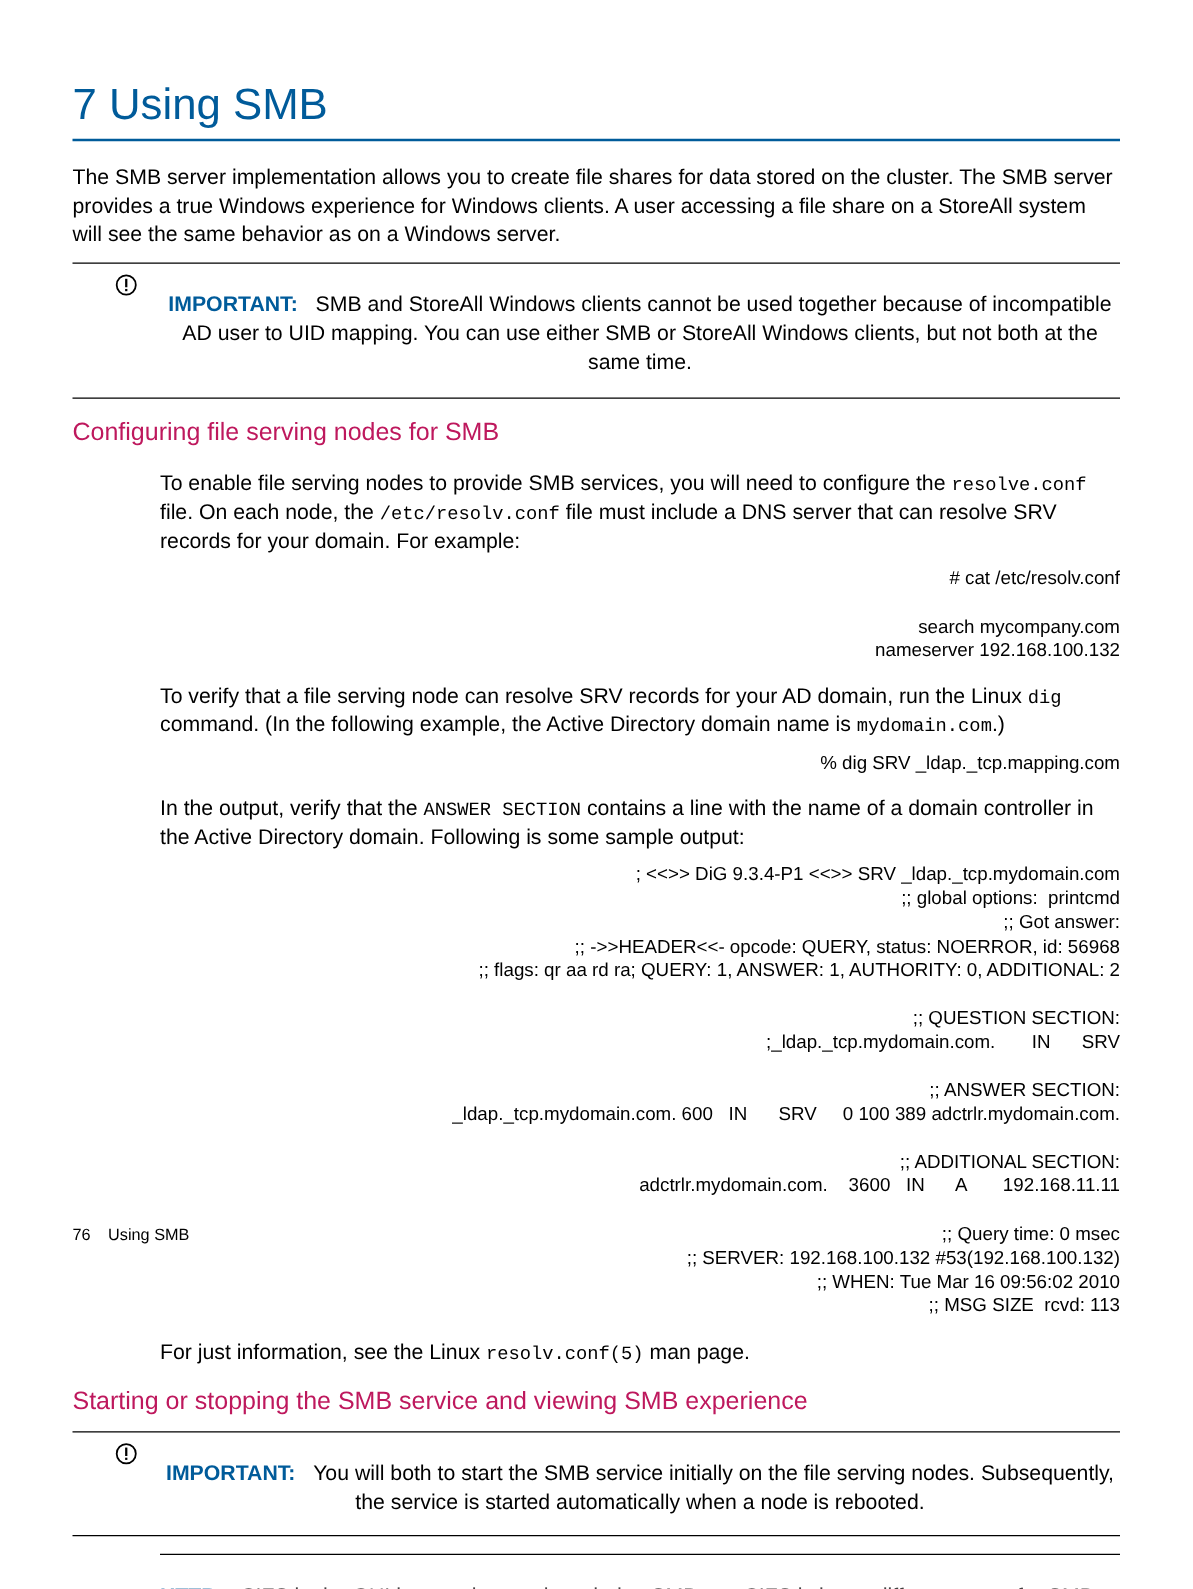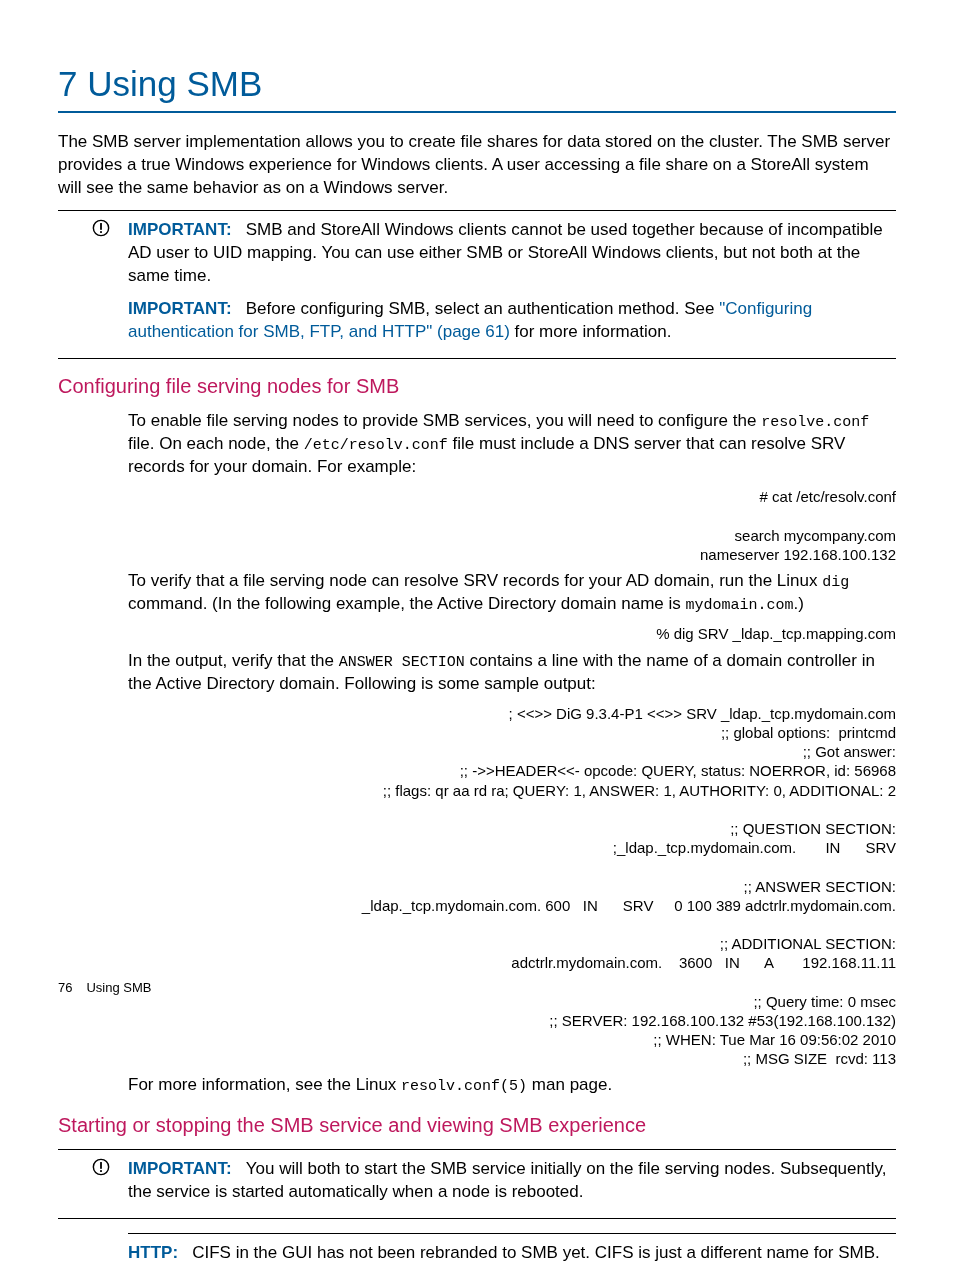--- a/index.html
+++ b/index.html
@@ -33,21 +33,21 @@
     font-family: Arial, Helvetica, sans-serif;
     font-weight: normal;
     font-size: 20px;
     color: #be185d;
     margin: 14px 0 10px 0;
   }
   .body-indent {
     margin-left: 70px;
   }
   .body-text {
-    margin: 2px 0 8px 0;
+    margin: 16px 0 8px 0;
   }
   .mono {
     font-family: "Courier New", monospace;
     font-size: 15px;
   }
   pre.code {
     font-family: Liberation Sans, sans-serif;
     font-size: 15px;
     line-height: 1.28;
     margin: 6px 0 6px 0;
@@ -71,20 +71,21 @@
     padding-top: 2px;
     padding-left: 34px;
     box-sizing: border-box;
   }
   .callout-icon svg {
     width: 18px;
     height: 18px;
   }
   .callout-body {
     flex: 1;
+    text-align: center;
   }
   .callout-label {
     font-weight: bold;
     color: #005b9a;
   }
   .callout-inner {
     margin-top: 10px;
   }
   a.inline-link {
     color: #005b9a;
@@ -116,23 +117,20 @@
         <svg viewBox="0 0 20 20">
             <circle cx="10" cy="10" r="8.5" fill="none" stroke="#000" stroke-width="1.6"></circle>
             <rect x="9" y="4.5" width="2" height="7.5" fill="#000"></rect>
             <rect x="9" y="13.5" width="2" height="2" fill="#000"></rect>
           </svg>
       </div>
       <div class="callout-body">
         <p class="body-text" style="margin-bottom:10px;">
           <span class="callout-label">IMPORTANT:</span>&nbsp;&nbsp;&nbsp;<span>SMB and StoreAll Windows clients cannot be used together because of incompatible AD user to UID mapping. You can use either SMB or StoreAll Windows clients, but not both at the same time.</span>
         </p>
-        <p class="body-text callout-inner">
-          <span class="callout-label">IMPORTANT:</span>&nbsp;&nbsp;&nbsp;<span>Before configuring SMB, select an authentication method. See </span><a class="inline-link">"Configuring authentication for SMB, FTP, and HTTP" (page 61)</a><span> for more information.</span>
-        </p>
       </div>
     </div>
   </div>
 
   <h2 class="section">Configuring file serving nodes for SMB</h2>
 
   <div class="body-indent">
     <p class="body-text">
       <span>To enable file serving nodes to provide SMB services, you will need to configure the </span><span class="mono">resolve.conf</span><span> file. On each node, the </span><span class="mono">/etc/resolv.conf</span><span> file must include a DNS server that can resolve SRV records for your domain. For example:</span>
     </p>
@@ -160,21 +158,21 @@
 _ldap._tcp.mydomain.com. 600   IN      SRV     0 100 389 adctrlr.mydomain.com.
 
 ;; ADDITIONAL SECTION:
 adctrlr.mydomain.com.    3600   IN      A       192.168.11.11
 
 ;; Query time: 0 msec
 ;; SERVER: 192.168.100.132 #53(192.168.100.132)
 ;; WHEN: Tue Mar 16 09:56:02 2010
 ;; MSG SIZE  rcvd: 113</pre>
     <p class="body-text">
-      <span>For more information, see the Linux </span><span class="mono">resolv.conf(5)</span><span> man page.</span>
+      <span>For just information, see the Linux </span><span class="mono">resolv.conf(5)</span><span> man page.</span>
     </p>
   </div>
 
   <h2 class="section">Starting or stopping the SMB service and viewing SMB experience</h2>
 
   <div class="callout">
     <div class="callout-row">
       <div class="callout-icon">
         <svg viewBox="0 0 20 20">
             <circle cx="10" cy="10" r="8.5" fill="none" stroke="#000" stroke-width="1.6"></circle>

